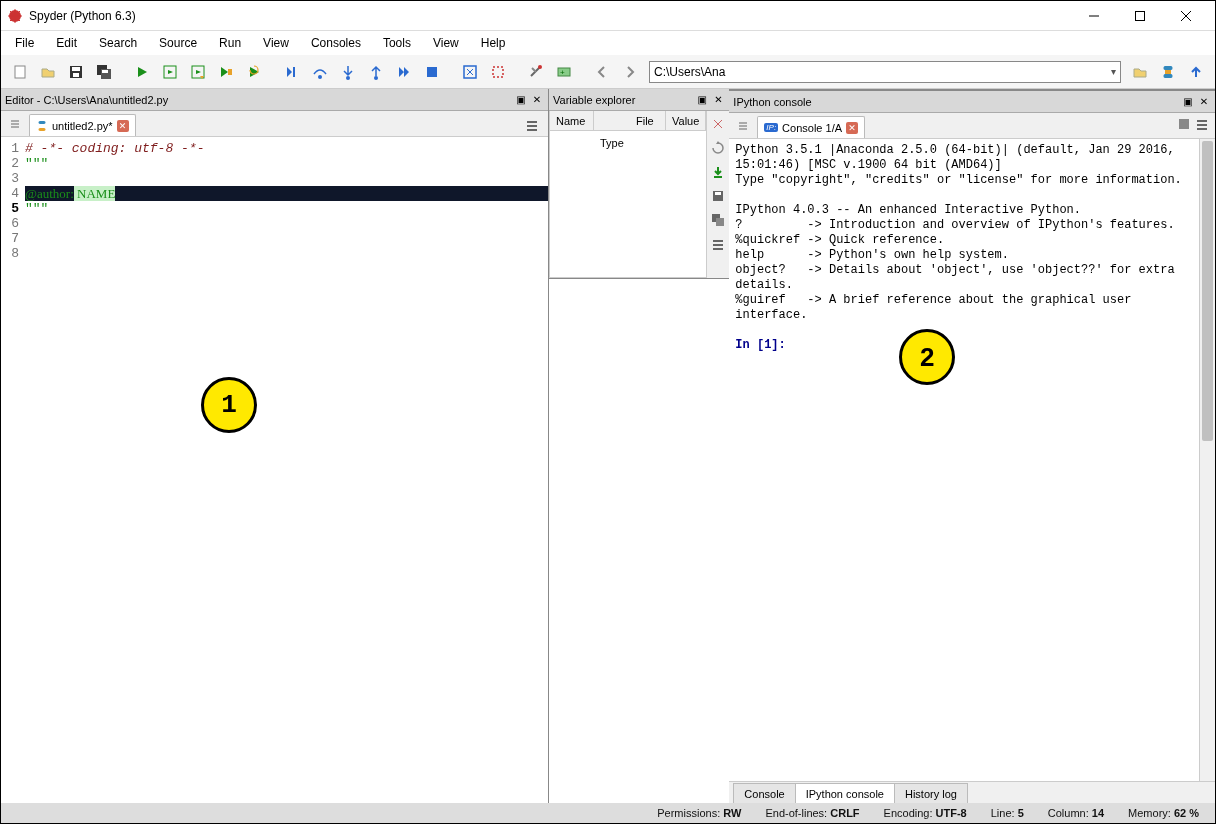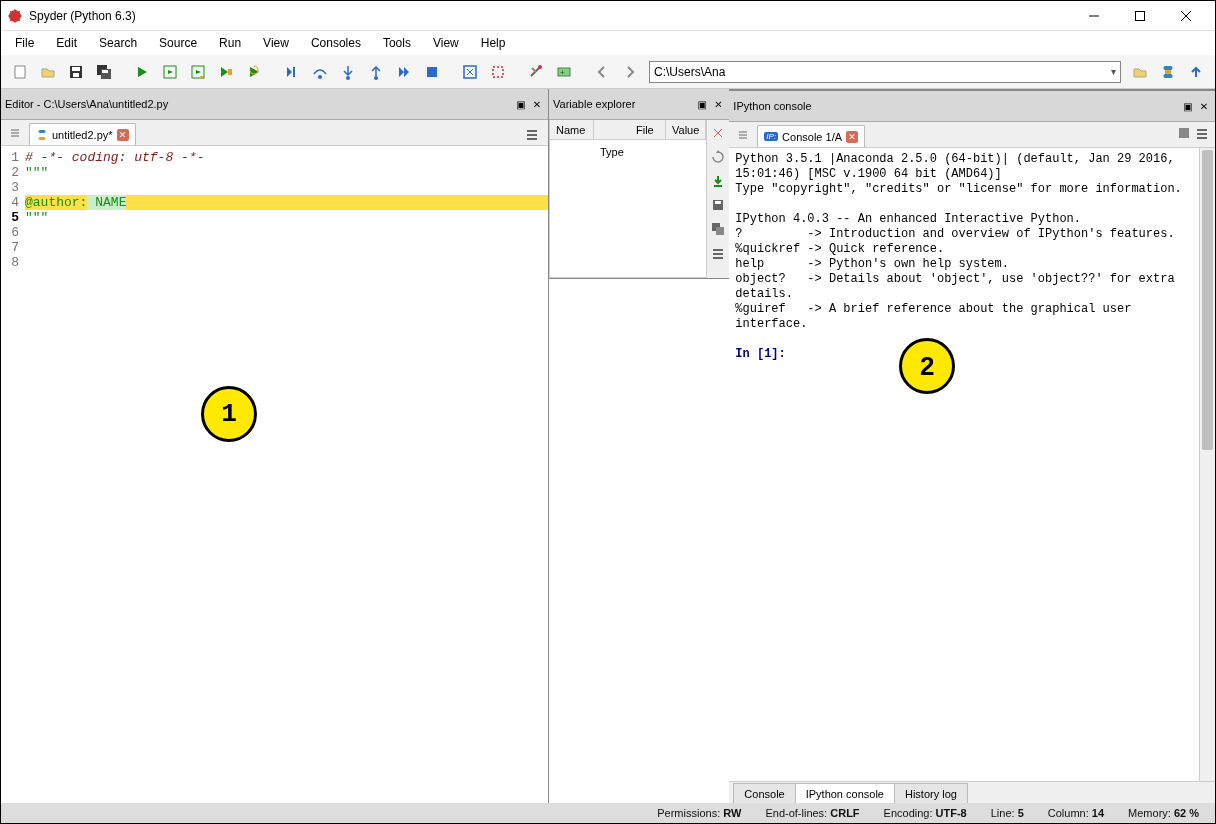--- a/index.html
+++ b/index.html
@@ -13,35 +13,35 @@
   .menuitem { padding:3px 10px; cursor:default; }
   .toolbar { height:34px; display:flex; align-items:center; padding:2px 6px; gap:2px; border-bottom:1px solid #ccc; background:#f5f5f5; }
   .tbtn { width:26px; height:26px; display:flex; align-items:center; justify-content:center; border:1px solid transparent; border-radius:2px; }
   .tsep { width:8px; }
   .pathbox { flex:1; height:22px; border:1px solid #888; background:#fff; padding:0 4px; display:flex; align-items:center; margin:0 4px; }
   .pathbox input { border:none; outline:none; width:100%; font-size:12px; }
   .pathbox .dd { font-size:10px; color:#555; }
   .mainrow { flex:1; display:flex; min-height:0; }
   .leftcol { width:548px; border-right:1px solid #888; display:flex; flex-direction:column; }
   .rightcol { flex:1; display:flex; flex-direction:row; min-width:0; }
-  .pane-title { height:31px; background:#d8d8d8; display:flex; align-items:center; padding:0 4px; font-size:11px; border-bottom:1px solid #aaa; position:relative; }
+  .pane-title { height:22px; background:#d8d8d8; display:flex; align-items:center; padding:0 4px; font-size:11px; border-bottom:1px solid #aaa; position:relative; }
   .pane-title .pt-text { flex:1; overflow:hidden; white-space:nowrap; text-overflow:ellipsis; }
   .pane-title .pbtn { width:14px; height:14px; display:flex; align-items:center; justify-content:center; margin-left:2px; font-size:10px; }
   .tabstrip { height:26px; background:#f0f0f0; display:flex; align-items:flex-end; padding-left:4px; border-bottom:1px solid #ccc; position:relative; }
   .tabstrip .navicon { width:20px; height:20px; margin-right:4px; display:flex; align-items:center; justify-content:center; align-self:center; }
   .tab { height:22px; background:#fff; border:1px solid #bbb; border-bottom:none; border-radius:2px 2px 0 0; display:flex; align-items:center; padding:0 6px; font-size:11px; gap:4px; }
   .tab .close { width:12px; height:12px; background:#d66a55; border-radius:2px; color:#fff; font-size:9px; display:flex; align-items:center; justify-content:center; }
   .tabstrip .gear { position:absolute; right:6px; top:4px; width:20px; height:20px; display:flex; align-items:center; justify-content:center; }
   .editor { flex:1; display:flex; font-family:Consolas, 'Courier New', monospace; font-size:13px; line-height:15px; background:#fff; }
   .gutter { width:22px; text-align:right; padding:4px 4px 0 0; color:#777; background:#fff; user-select:none; }
   .code { flex:1; padding:4px 0 0 2px; position:relative; }
   .code .ln { white-space:pre; height:15px; }
   .comment { color:#7f1d1d; font-style:italic; }
   .green { color:#1a8f1a; }
-  .highlight { background:#fde047; display:block; }
+  .highlight { background:#0f172a; display:block;font-family:Liberation Serif, serif; }
   .var-area { flex:1; background:#fff; position:relative; display:flex; }
   .var-table { flex:1; border:1px solid #ccc; border-top:none; }
   .var-head { display:flex; height:20px; background:#f0f0f0; border-bottom:1px solid #ccc; font-size:11px; }
   .var-head .col { border-right:1px solid #ccc; display:flex; align-items:center; padding:0 6px; }
   .var-side { width:22px; display:flex; flex-direction:column; gap:6px; padding:4px 2px; align-items:center; background:#f0f0f0; }
   .var-side .sbtn { width:18px; height:18px; display:flex; align-items:center; justify-content:center; }
   .ipy-area { flex:1; display:flex; flex-direction:column; min-height:0; border-top:2px solid #888; }
   .ipy-body-wrap { flex:1; display:flex; min-height:0; }
   .ipy-body { flex:1; font-family:Consolas,'Courier New',monospace; font-size:12px; line-height:15px; padding:4px 6px; overflow:auto; white-space:pre-wrap; }
   .ipy-scroll { width:16px; background:#f0f0f0; border-left:1px solid #ccc; position:relative; }

